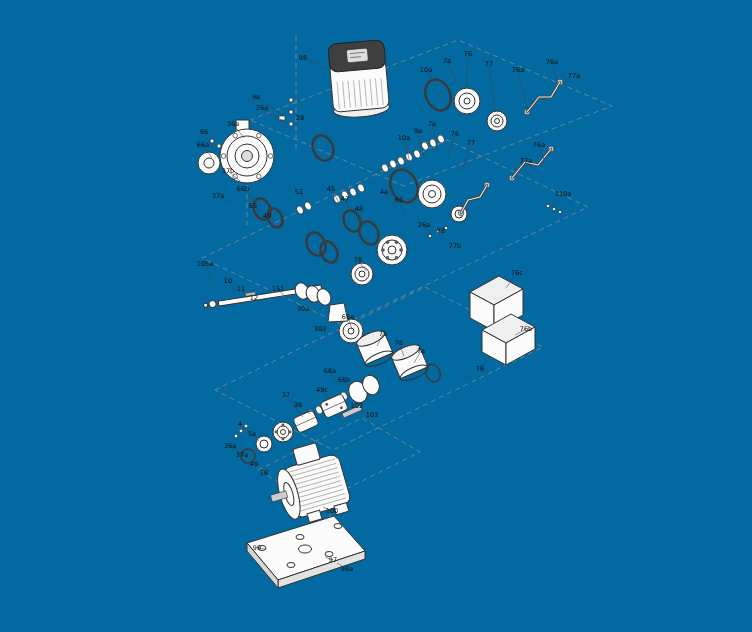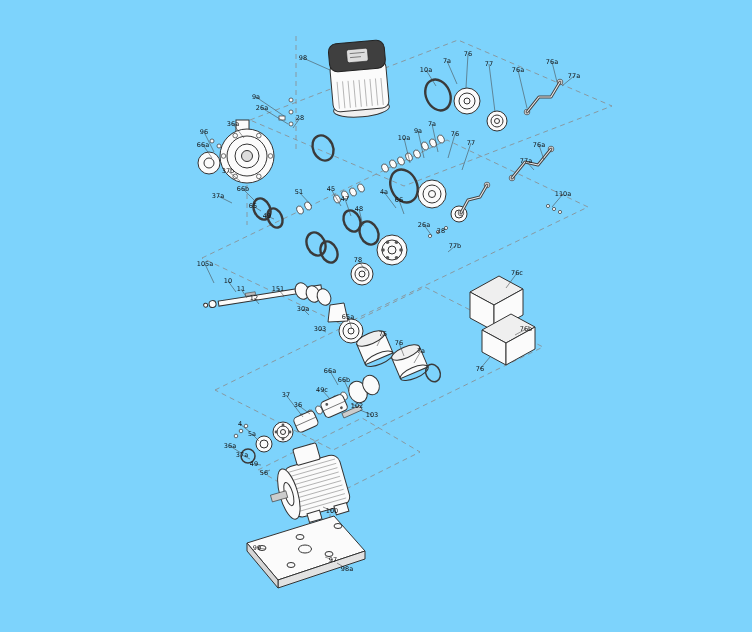--- a/index.html
+++ b/index.html
@@ -1,17 +1,17 @@
 <!DOCTYPE html>
 <html><head>
 <meta charset="utf-8">
 <style>
   html,body{margin:0;padding:0;background:#ffffff;}
   body{width:752px;height:632px;overflow:hidden;font-family:"DejaVu Sans",sans-serif;}
-  .canvas{position:relative;width:752px;height:632px;background:#7dd3fc;}
+  .canvas{position:relative;width:752px;height:632px;background:#0369a1;}
   svg{display:block;}
   .part{fill:#fbfbfb;stroke:#333;stroke-width:1;}
   .part2{fill:#efefef;stroke:#333;stroke-width:1;}
   .dark{fill:#3f3f3f;stroke:#222;stroke-width:1;}
   .outline{fill:none;stroke:#333;stroke-width:1;}
   .thin{fill:none;stroke:#555;stroke-width:.7;}
   .oring{fill:none;stroke:#3a3a3a;stroke-width:2.4;}
   .oring2{fill:none;stroke:#3a3a3a;stroke-width:1.5;}
   .dash{fill:none;stroke:#8a8a8a;stroke-width:.8;stroke-dasharray:5 4;}
   .fin{stroke:#a8a8a8;stroke-width:.8;}

